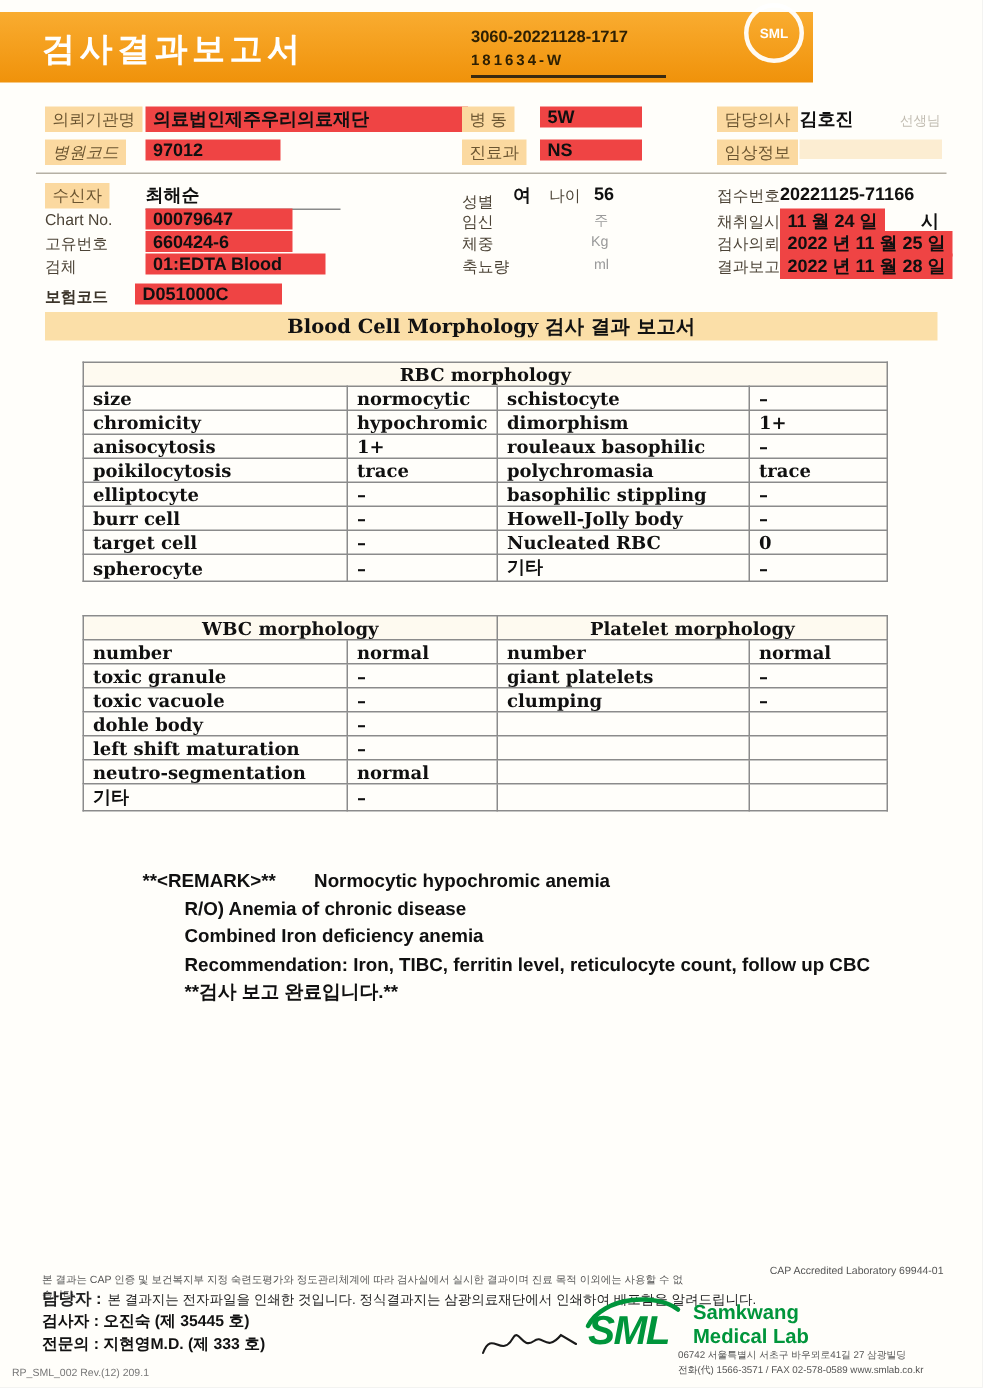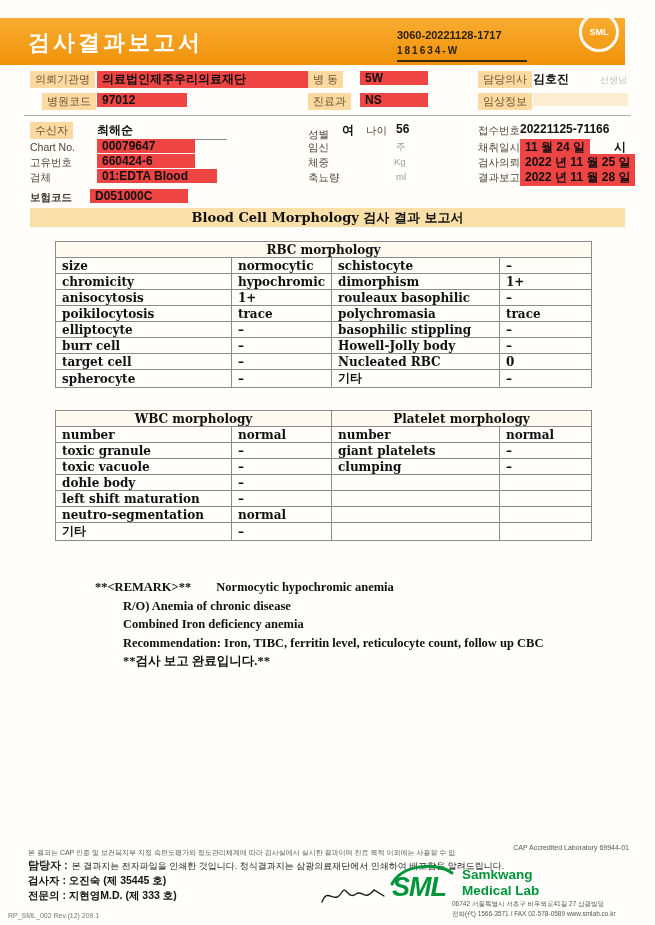--- a/index.html
+++ b/index.html
@@ -1,20 +1,20 @@
 <!DOCTYPE html>
 <html><head>
 <meta charset="utf-8">
 <style>
   html,body{margin:0;padding:0;background:#e9e9e9;}
   .page{position:relative;width:655px;height:925px;margin:0 auto;background:#FFFEFA;
         font-family:"Liberation Sans",sans-serif;overflow:hidden;color:#111;}
 
   
-  .banner{position:absolute;left:0;top:18px;width:625px;height:47px;
+  .banner{position:absolute;left:0;top:8px;width:542px;height:47px;
           background:linear-gradient(180deg,#F9AC30,#F0920A);}
   .banner-title{position:absolute;left:28px;top:10px;color:#fff;font-size:22px;
                 font-weight:bold;letter-spacing:3px;}
   .report-nums{position:absolute;right:98px;top:10px;font-size:11px;font-weight:bold;
                color:#2e2003;line-height:1.45;border-bottom:2px solid #3a2a10;
                padding-bottom:2px;min-width:130px;}
   .specimen-no{letter-spacing:2px;font-size:10px;}
   .banner-circle{position:absolute;right:6px;top:-6px;width:40px;height:40px;
                  border:3px solid rgba(255,255,255,.95);border-radius:50%;
                  box-sizing:border-box;display:flex;align-items:center;justify-content:center;
@@ -39,21 +39,21 @@
 
   
   .morph-table{position:absolute;left:55px;width:536px;border-collapse:collapse;
                font-family:"DejaVu Serif",serif;font-size:12px;font-weight:bold;color:#101010;
                table-layout:fixed;}
   .morph-table th,.morph-table td{border:1px solid #8b8b8b;height:15px;padding:0 6px;
                text-align:left;overflow:hidden;white-space:nowrap;}
   .morph-table th{text-align:center;background:#FEFAF0;}
 
   
-  .remark{position:absolute;left:95px;top:578px;font-family:Liberation Serif, serif;
+  .remark{position:absolute;left:95px;top:578px;font-family:Liberation Sans, sans-serif;
           font-weight:bold;font-size:12.5px;line-height:18.5px;color:#101010;}
   .remark-gap{margin-left:22px;}
   .remark-sub{margin-left:28px;}
 
   
   .fineprint{position:absolute;left:28px;top:848px;font-size:7px;color:#555;width:430px;}
   .cap{position:absolute;right:26px;top:844px;font-size:7px;color:#555;}
   .notice{position:absolute;left:28px;top:858px;font-size:9px;color:#222;width:480px;}
   .notice b{font-size:11px;margin-right:4px;}
   .tester{position:absolute;left:28px;top:874px;font-size:10.5px;font-weight:bold;}
@@ -85,21 +85,21 @@
   </div>
 
   <span class="lbl" style="left:30px;top:71px;">의뢰기관명</span>
   <span class="val strip" style="left:97px;top:71px;min-width:205px;">의료법인제주우리의료재단</span>
   <span class="lbl" style="left:308px;top:71px;">병 동</span>
   <span class="val strip" style="left:360px;top:71px;min-width:58px;">5W</span>
   <span class="lbl" style="left:478px;top:71px;">담당의사</span>
   <span class="val" style="left:533px;top:71px;">김호진</span>
   <span class="suffix" style="left:600px;top:74px;">선생님</span>
 
-  <span class="lbl" style="left:42px;top:93px;">병원코드</span>
+  <span class="lbl" style="left:30px;top:93px;font-style:italic;">병원코드</span>
 
   <span class="val strip" style="left:97px;top:93px;min-width:80px;">97012</span>
   <span class="lbl" style="left:308px;top:93px;">진료과</span>
   <span class="val strip" style="left:360px;top:93px;min-width:58px;">NS</span>
   <span class="lbl" style="left:478px;top:93px;">임상정보</span>
   <span class="empty-strip" style="left:533px;top:93px;width:95px;"></span>
 
   <div class="hr1"></div>
 
   <span class="lbl" style="left:30px;top:122px;">수신자</span>

